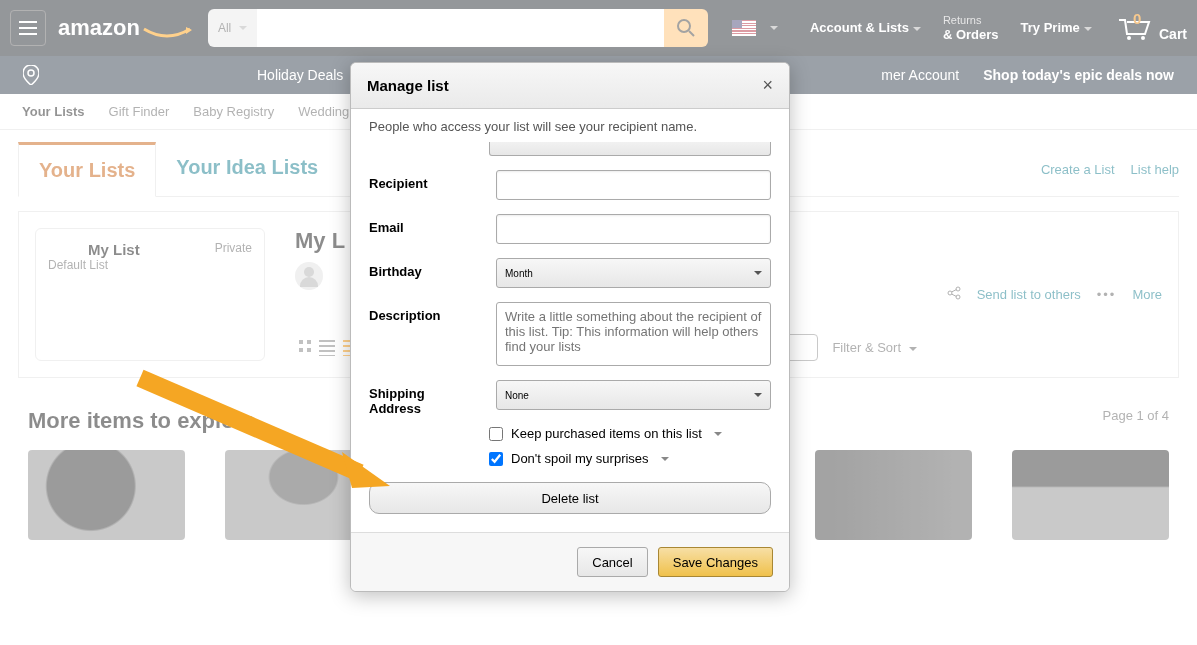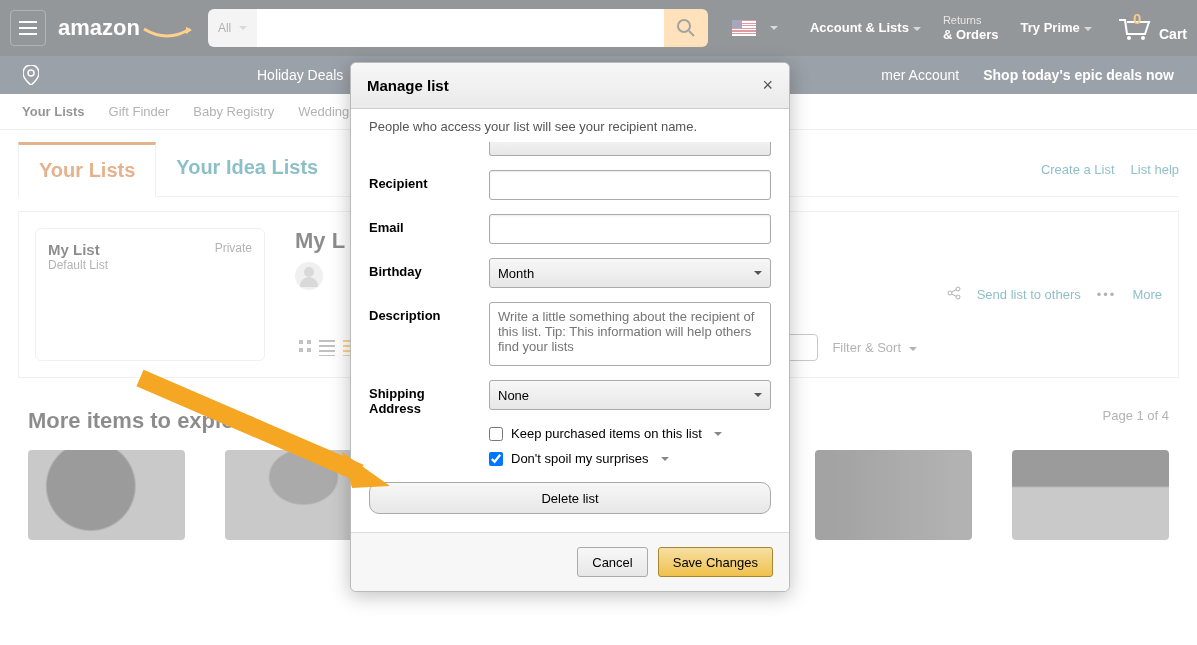--- a/index.html
+++ b/index.html
@@ -35,21 +35,21 @@
 
 
 .content { padding:12px 18px; background:#fff; }
 .tabs { display:flex; gap:0; border-bottom:1px solid #ddd; }
 .tabs .tab { padding:14px 20px; font-size:20px; font-weight:bold; color:#007185; }
 .tabs .tab.active { color:#c45500; border-top:3px solid #c45500; border-left:1px solid #ddd; border-right:1px solid #ddd; border-bottom:1px solid #fff; margin-bottom:-1px; background:#fff;}
 .tabs .links { margin-left:auto; display:flex; gap:16px; align-items:center; font-size:13px;}
 .tabs .links a { color:#007185; text-decoration:none;}
 .listcard { border:1px solid #ddd; padding:16px; margin-top:14px; display:flex; gap:30px;}
 .sidebox { width:230px; border:1px solid #ddd; padding:12px; border-radius:6px;}
-.sidebox .name{font-weight:bold;font-size:15px;}
+.sidebox .name{font-weight:bold;font-size:15px;margin-left:40px;}
 .sidebox .def{color:#555;font-size:12px;}
 .sidebox .priv{float:right;font-size:12px;color:#555;}
 .listmain h2{font-size:22px;font-weight:bold;}
 .avatar{width:28px;height:28px;border-radius:50%;background:#ddd;display:inline-block;margin-top:8px;position:relative;}
 .avatar::before{content:"";position:absolute;width:10px;height:10px;border-radius:50%;background:#aaa;left:9px;top:5px;}
 .avatar::after{content:"";position:absolute;width:18px;height:10px;border-radius:10px 10px 0 0;background:#aaa;left:5px;top:15px;}
 .listactions{margin-left:auto;display:flex;gap:16px;align-items:center;font-size:13px;color:#007185;}
 .dots{letter-spacing:2px;color:#555;}
 .viewrow{margin-top:40px;display:flex;align-items:center;gap:14px;}
 .vicons{display:flex;gap:8px;}
@@ -65,25 +65,25 @@
 .prod{width:160px;height:90px;background:#ddd;border-radius:4px;}
 
 
 .scrim{position:absolute;inset:0;background:rgba(255,255,255,.55);}
 .modal{position:absolute;left:350px;top:62px;width:440px;background:#fff;border:1px solid #bbb;border-radius:6px;box-shadow:0 4px 20px rgba(0,0,0,.25);}
 .mhead{background:linear-gradient(#f7f7f7,#eaeaea);border-bottom:1px solid #ccc;padding:12px 16px;display:flex;align-items:center;border-radius:6px 6px 0 0;}
 .mhead h3{font-size:15px;font-weight:bold;}
 .mhead .x{margin-left:auto;color:#555;font-size:18px;cursor:pointer;}
 .msub{padding:10px 18px 0;font-size:13px;color:#555;}
 .mbody{padding:8px 18px 14px;max-height:420px;overflow:hidden;}
-.frow{display:flex;align-items:flex-start;margin-top:14px;gap:10px;}
+.frow{display:flex;align-items:flex-start;margin-top:14px;gap:17px;}
 .frow label{width:110px;font-size:13px;font-weight:bold;padding-top:6px;}
 .fctl{flex:1;display:flex;gap:10px;}
 .tin{width:100%;height:30px;border:1px solid #aaa;border-radius:3px;box-shadow:inset 0 1px 2px rgba(0,0,0,.08);padding:0 8px;font-size:13px;}
-.sel{height:30px;border:1px solid #aaa;border-radius:3px;background:linear-gradient(#f7f7f7,#e7e7e7);padding:0 26px 0 8px;font-size:13px;position:relative;display:flex;align-items:center;}
+.sel{height:30px;border:1px solid #aaa;border-radius:3px;background:linear-gradient(#f7f7f7,#e7e7e7);padding:0 26px 0 8px;font-size:10px;position:relative;display:flex;align-items:center;}
 .sel .caret{position:absolute;right:8px;top:12px;border-top-color:#555;}
 .ta{width:100%;height:64px;border:1px solid #aaa;border-radius:3px;padding:6px 8px;font-size:13px;color:#888;resize:none;}
 .ck{display:flex;align-items:center;gap:8px;font-size:13px;margin-top:10px;margin-left:120px;}
 .ck input{width:14px;height:14px;}
 .ck .sm{width:0;height:0;border-left:4px solid transparent;border-right:4px solid transparent;border-top:4px solid #888;margin-left:4px;}
 input[type=checkbox].blue{accent-color:#0075ff;}
 .delbtn{margin:16px 0 4px;width:100%;height:32px;border:1px solid #aaa;border-radius:10px;background:linear-gradient(#f7f7f7,#e7e7e7);font-size:13px;}
 .mfoot{border-top:1px solid #ddd;background:#f7f7f7;padding:14px 16px;display:flex;justify-content:flex-end;gap:10px;border-radius:0 0 6px 6px;}
 .btn{height:30px;padding:2px 14px;border-radius:3px;font-size:13px;border:1px solid #aaa;background:linear-gradient(#f7f7f7,#e7e7e7);}
 .btn.primary{background:linear-gradient(#f7dfa5,#f0c14b);border-color:#a88734;}

